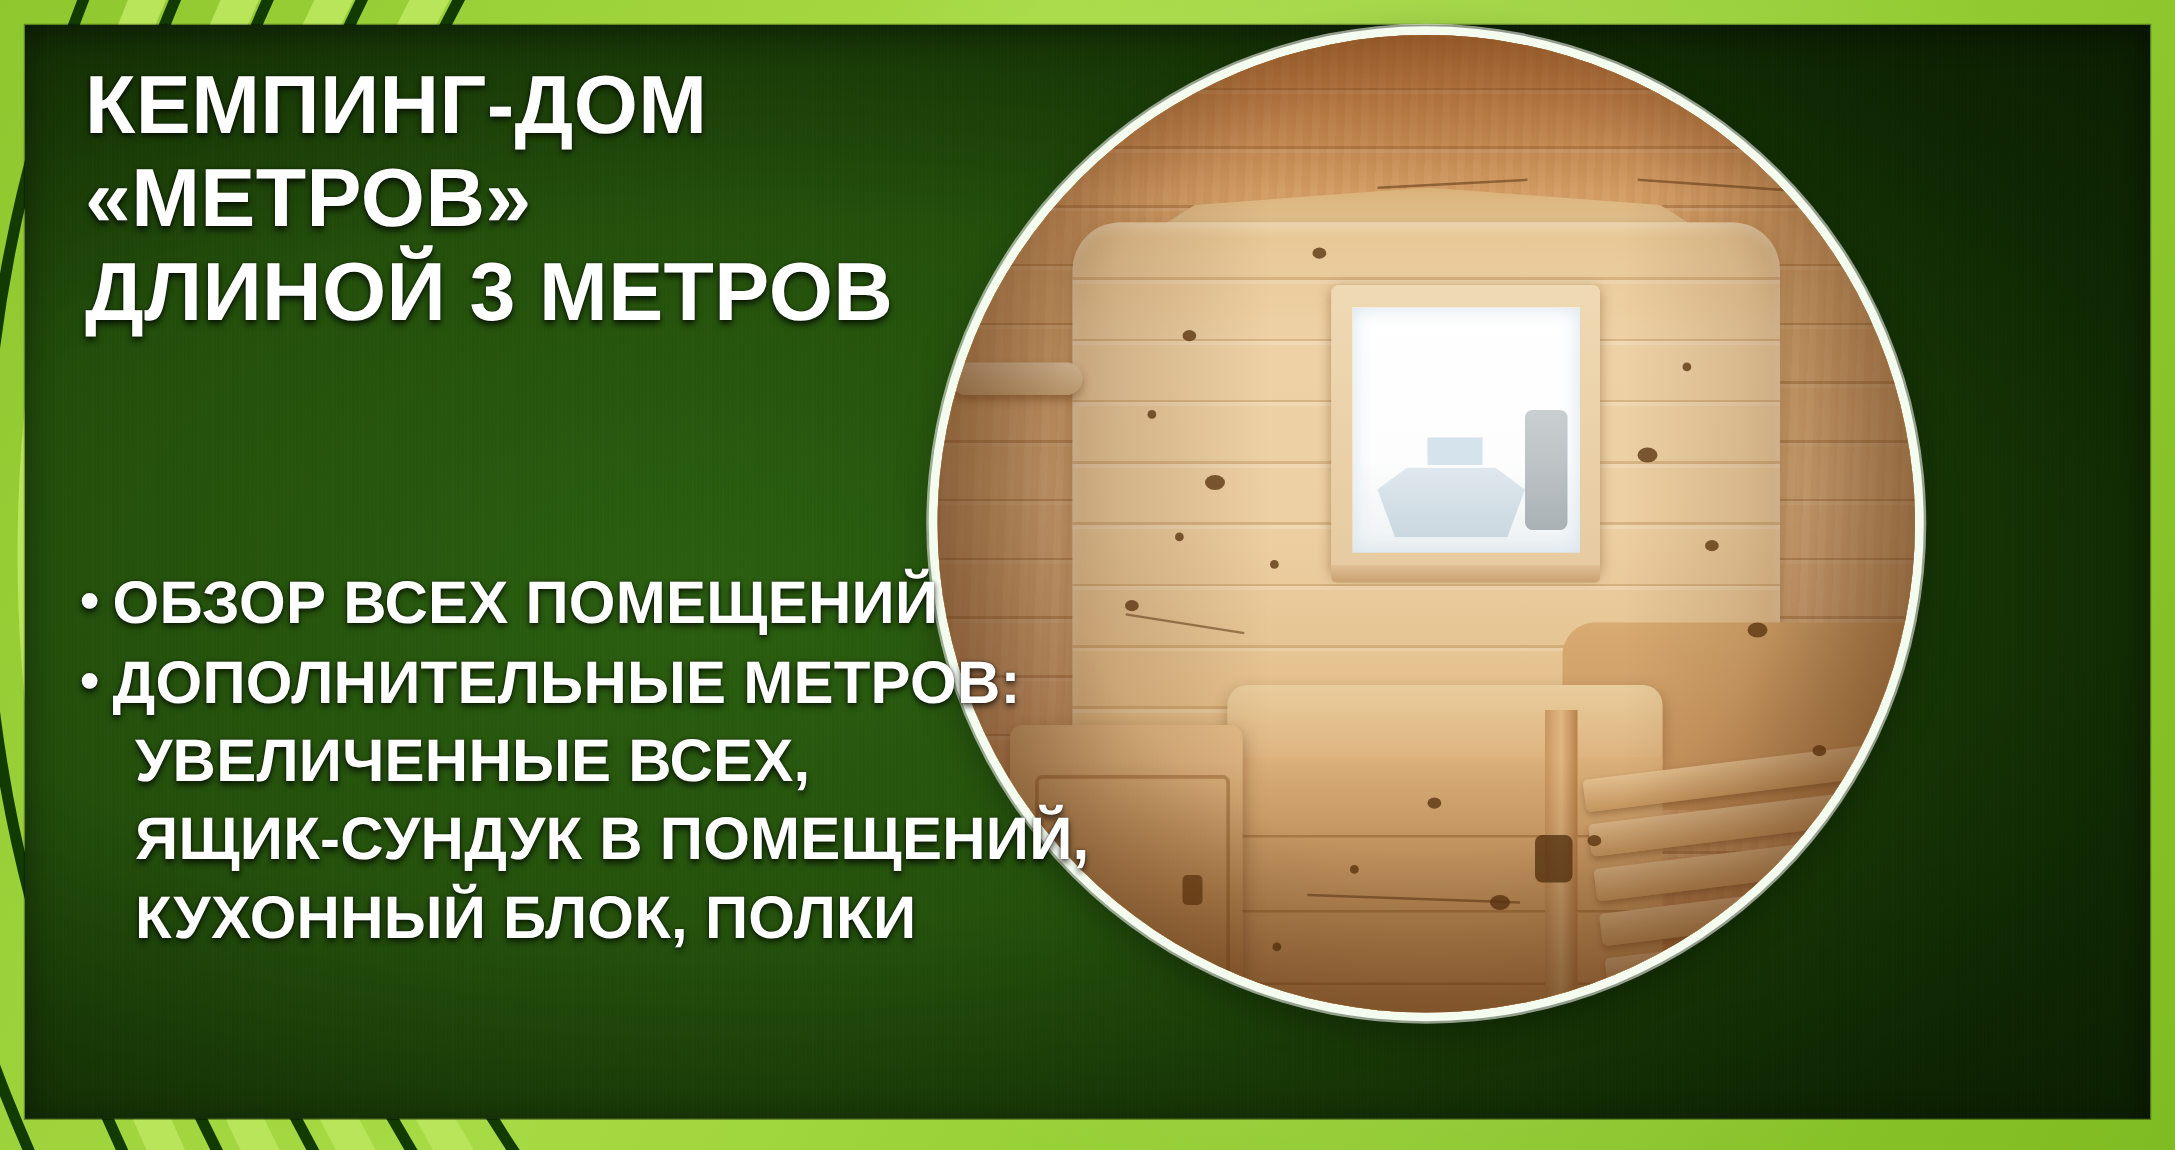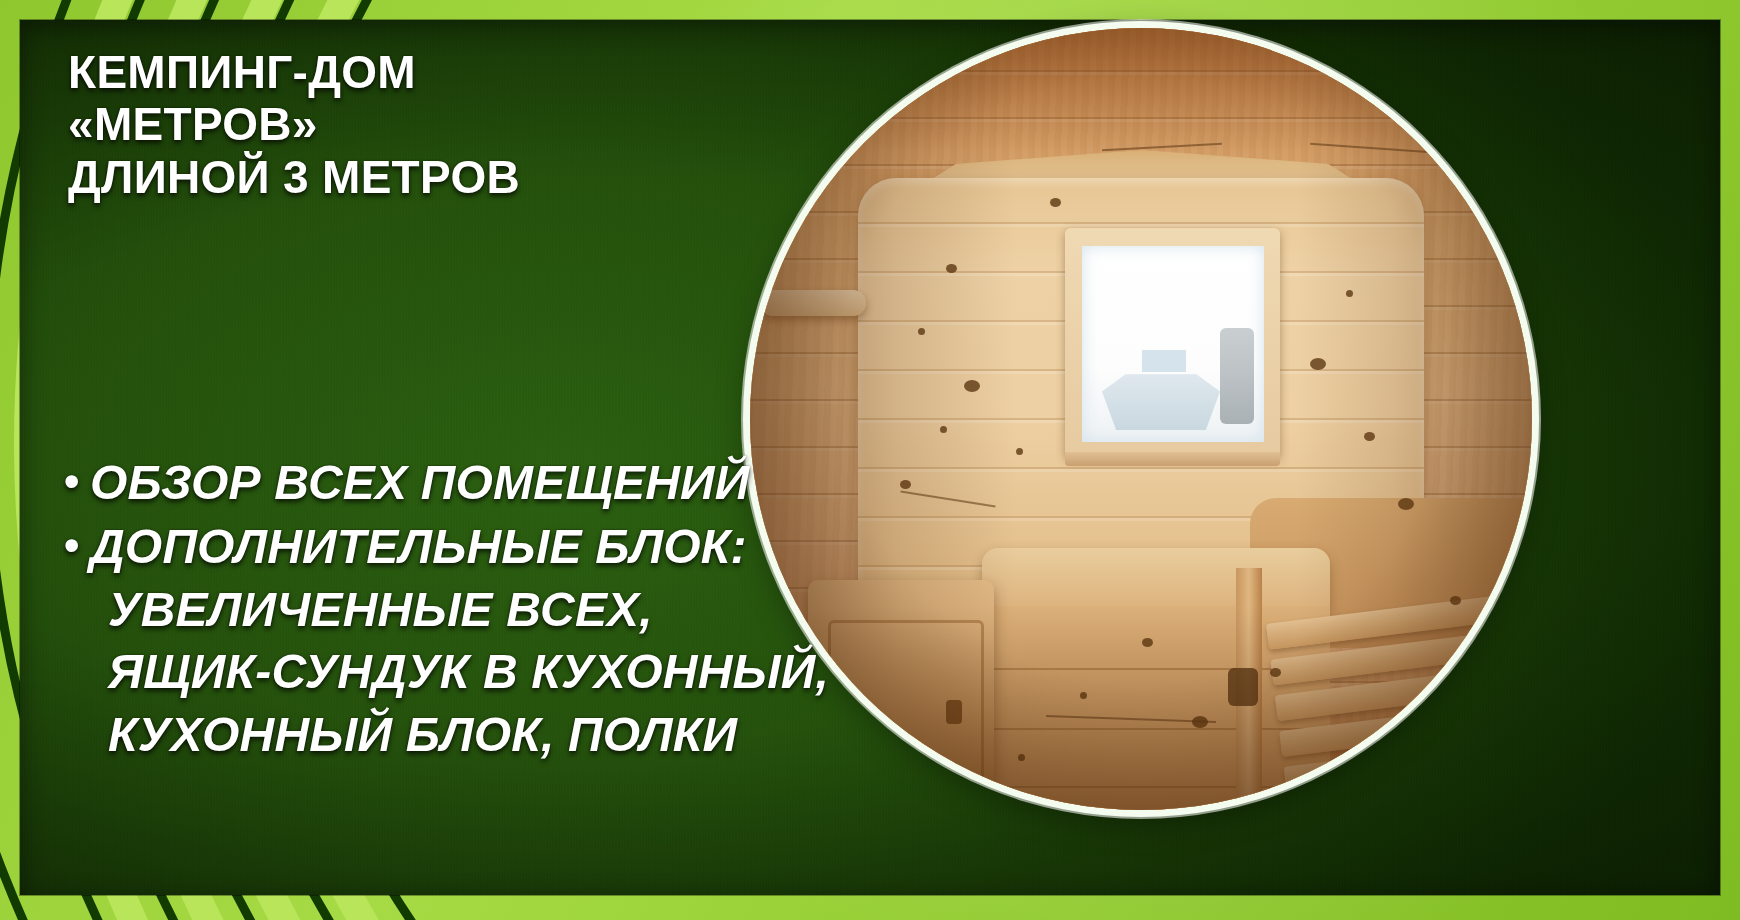--- a/index.html
+++ b/index.html
@@ -27,32 +27,32 @@
       radial-gradient(ellipse 70% 80% at 32% 52%,#2b5f10 0%,#234f0b 45%,#193d05 78%,#133303 100%);
     box-shadow:0 0 0 1px rgba(0,0,0,.35), 0 6px 26px rgba(0,0,0,.45) inset;
     overflow:hidden;}
   #panel .noise{position:absolute;inset:0;opacity:.30;
     background:repeating-linear-gradient(90deg,rgba(255,255,255,.035) 0 1px,rgba(0,0,0,0) 1px 3px);}
   #panel .vig{position:absolute;inset:0;
     background:radial-gradient(ellipse at 35% 50%,rgba(0,0,0,0) 45%,rgba(0,0,0,.40) 100%);}
 
   
   .copy{position:absolute;left:68px;top:46px;width:800px;z-index:40;}
-  .title{color:#fff;font-weight:bold;font-size:46px;line-height:1.14;
+  .title{color:#fff;font-weight:bold;font-size:66px;line-height:1.14;
     letter-spacing:.3px;
     text-shadow:0 3px 5px rgba(0,0,0,.70),0 0 2px rgba(0,0,0,.55);
     white-space:nowrap;}
 
   .bullets{position:absolute;left:64px;top:452px;width:830px;z-index:40;}
   .bullet{display:flex;align-items:flex-start;color:#fff;font-weight:bold;
     font-size:48px;line-height:1.30;letter-spacing:.2px;
     text-shadow:0 3px 5px rgba(0,0,0,.70),0 0 2px rgba(0,0,0,.55);
     margin-bottom:2px;}
   .dot{flex:0 0 auto;width:26px;font-size:44px;line-height:1.30;}
-  .btext{flex:1 1 auto;font-style:italic;}
+  .btext{flex:1 1 auto;}
   .btext .sub{display:block;padding-left:18px;white-space:nowrap;}
   .btext .head{display:block;white-space:nowrap;}
 
   
   #photo-wrap{position:absolute;left:750px;top:28px;width:782px;height:782px;
     border-radius:50%;z-index:30;
     box-shadow:0 0 0 7px #f4fbef, 0 0 0 9px rgba(255,255,255,.55),
                0 10px 34px rgba(0,0,0,.45);}
   #photo{position:absolute;inset:0;border-radius:50%;overflow:hidden;
     background:#c98a50;}
@@ -270,22 +270,22 @@
     <div class="bullet">
       <span class="dot">•</span>
       <span class="btext">
         <span class="head">ОБЗОР ВСЕХ ПОМЕЩЕНИЙ</span>
       </span>
     </div>
 
     <div class="bullet">
       <span class="dot">•</span>
       <span class="btext">
-        <span class="head">ДОПОЛНИТЕЛЬНЫЕ БЛОК:</span>
+        <span class="head">ДОПОЛНИТЕЛЬНЫЕ МЕТРОВ:</span>
         <span class="sub">УВЕЛИЧЕННЫЕ ВСЕХ,</span>
-        <span class="sub">ЯЩИК-СУНДУК В КУХОННЫЙ,</span>
+        <span class="sub">ЯЩИК-СУНДУК В ПОМЕЩЕНИЙ,</span>
         <span class="sub">КУХОННЫЙ БЛОК, ПОЛКИ</span>
       </span>
     </div>
 
   </div>
 
 </div>
 
 </body></html>

